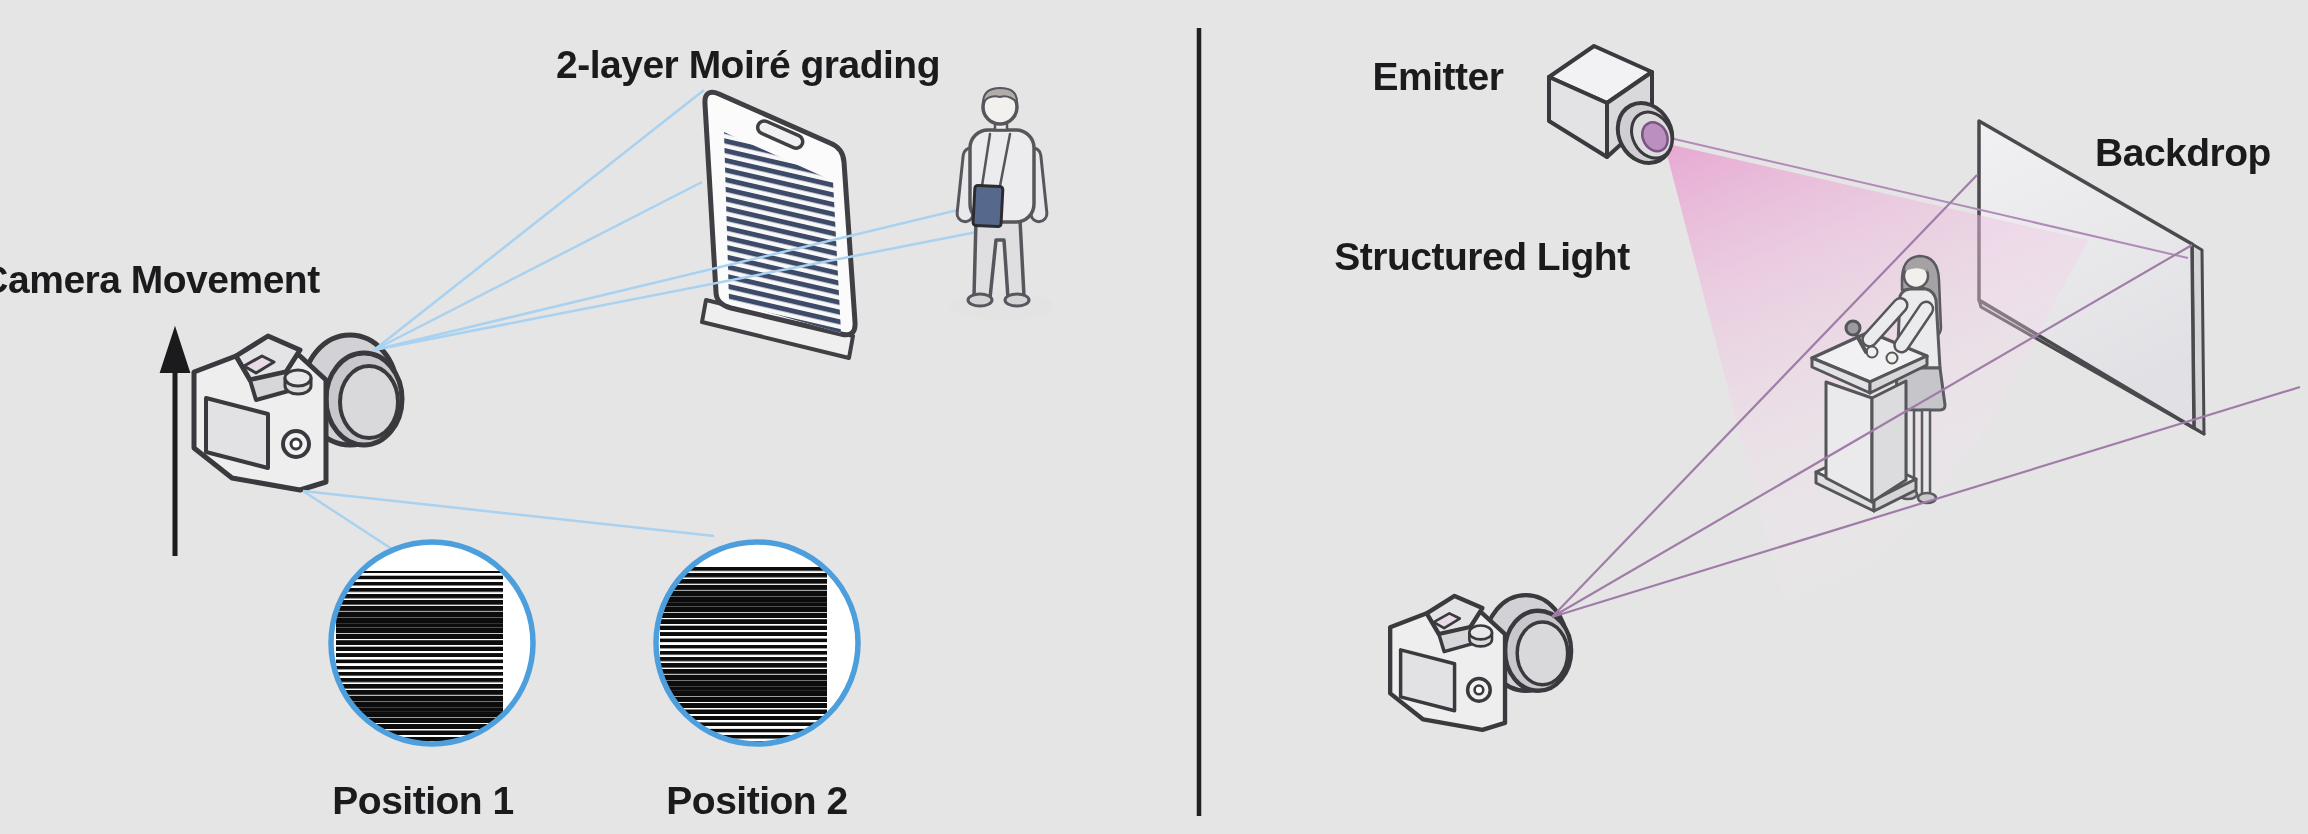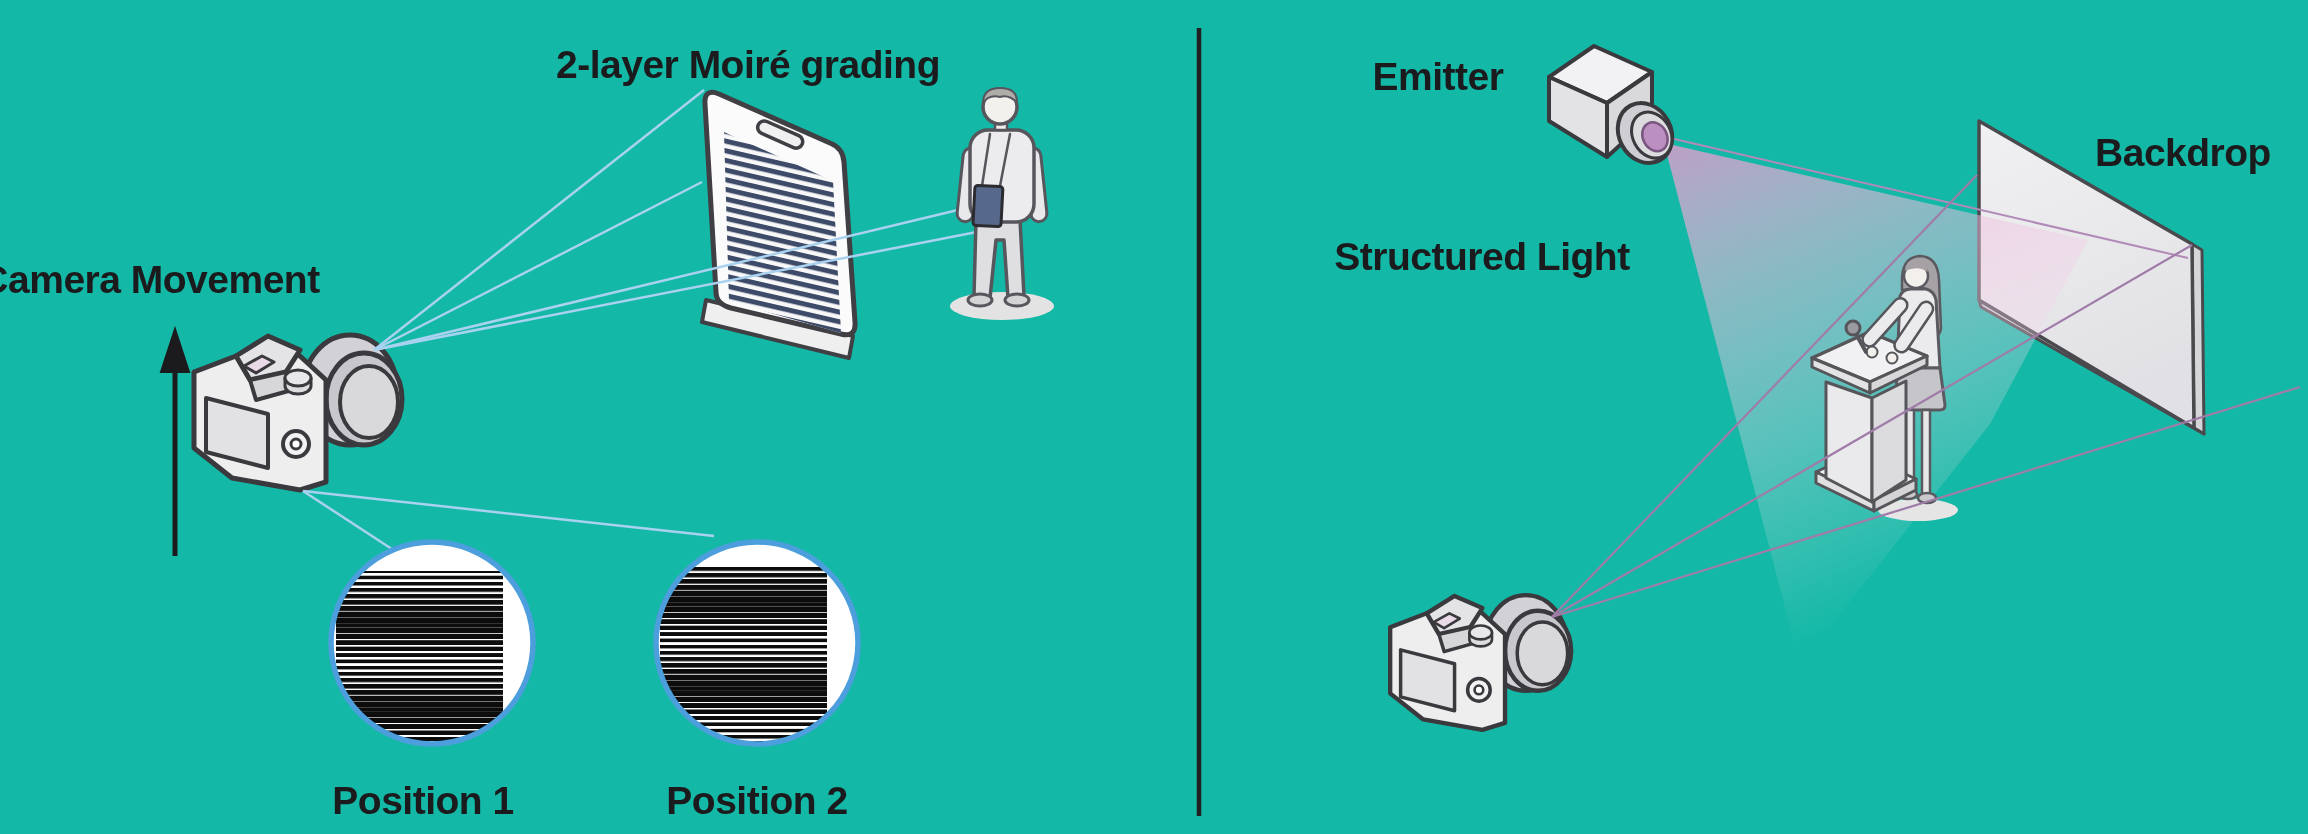--- a/index.html
+++ b/index.html
@@ -1,16 +1,16 @@
 <!DOCTYPE html>
 <html><head>
 <meta charset="utf-8">
 <style>
   html,body{margin:0;padding:0;background:#ffffff;}
-  .stage{position:relative;width:2308px;height:834px;background:#14b8a6;overflow:hidden;
+  .stage{position:relative;width:2308px;height:834px;background:#e5e5e5;overflow:hidden;
          font-family:"Liberation Sans",sans-serif;}
   svg{position:absolute;inset:0;display:block;}
   text{font-family:"Liberation Sans",sans-serif;font-weight:600;fill:#1b1b1d;}
   .lbl{font-size:39px;letter-spacing:-0.5px;}
 </style>
 </head>
 <body>
 
 <div class="stage">
 <svg width="2308" height="834" viewBox="0 0 2308 834">

